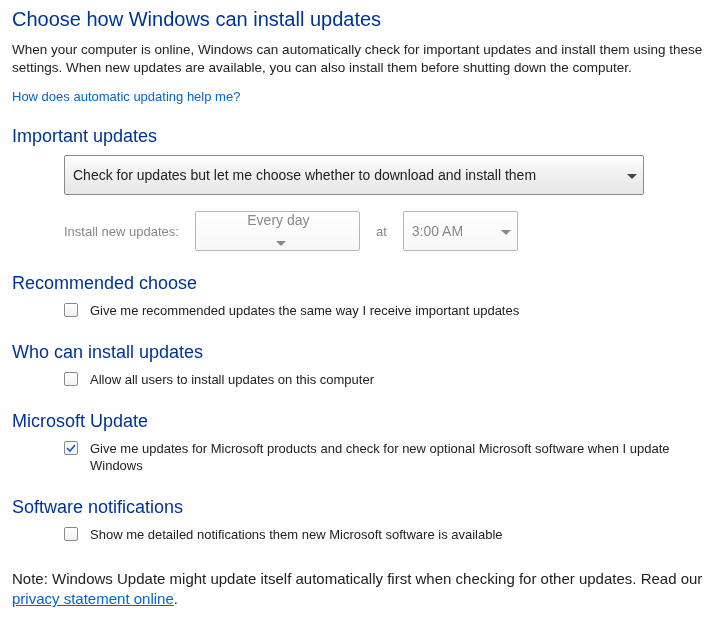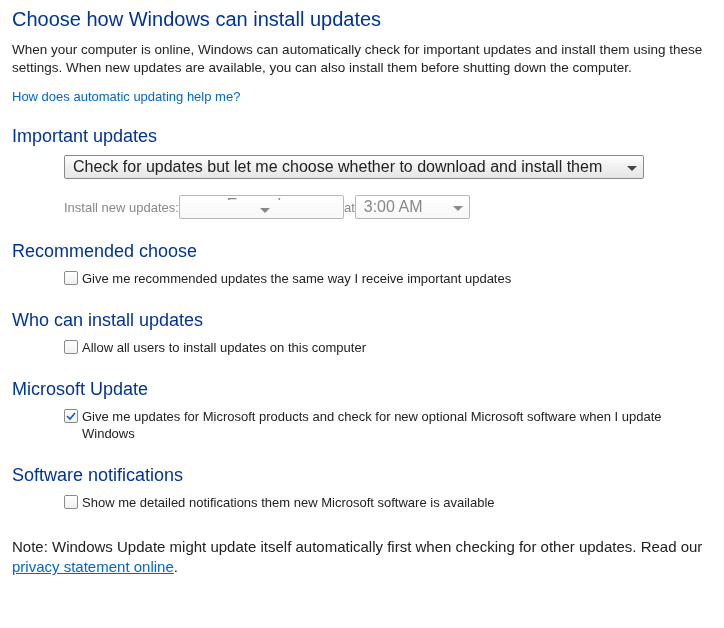--- a/index.html
+++ b/index.html
@@ -37,56 +37,56 @@
       font-weight: 400;
       margin-bottom: 8px;
     }
     .section-body {
       padding-left: 52px;
     }
     .dropdown {
       display: inline-flex;
       align-items: center;
       justify-content: space-between;
-      height: 24px;
+      height: 40px;
       border: 1px solid #8a8a8a;
       border-radius: 2px;
       background: linear-gradient(#ffffff,#f2f2f2 40%,#e6e6e6);
       padding: 0 6px 0 8px;
-      font-size: 16px;
+      font-size: 14px;
       cursor: pointer;
       user-select: none;
     }
     .dropdown.wide { width: 580px; }
     .dropdown.med { width: 165px; flex-direction: column; }
     .dropdown.small { width: 115px; }
     .dropdown .label { white-space: nowrap; overflow: hidden; }
     .chev { margin-left: 6px; flex-shrink:0; }
     .schedule-row {
       margin-top: 16px;
       display: flex;
       align-items: center;
-      gap: 0;
+      gap: 16px;
       color: #888;
     }
     .schedule-row .lab {
       color: #888;
     }
     .schedule-row .mid {
       color: #888;
     }
     .dropdown.disabled {
       color: #888;
       background: linear-gradient(#ffffff,#f7f7f7);
       border-color: #b7b7b7;
     }
     .checkrow {
       display: flex;
       align-items: flex-start;
-      gap: 4px;
+      gap: 12px;
       line-height: 1.35;
     }
     .cbox {
       width: 14px;
       height: 14px;
       border: 1px solid #8a8a8a;
       border-radius: 2px;
       background: linear-gradient(#ffffff,#f0f0f0);
       flex-shrink: 0;
       margin: 1px 0 0 0;

